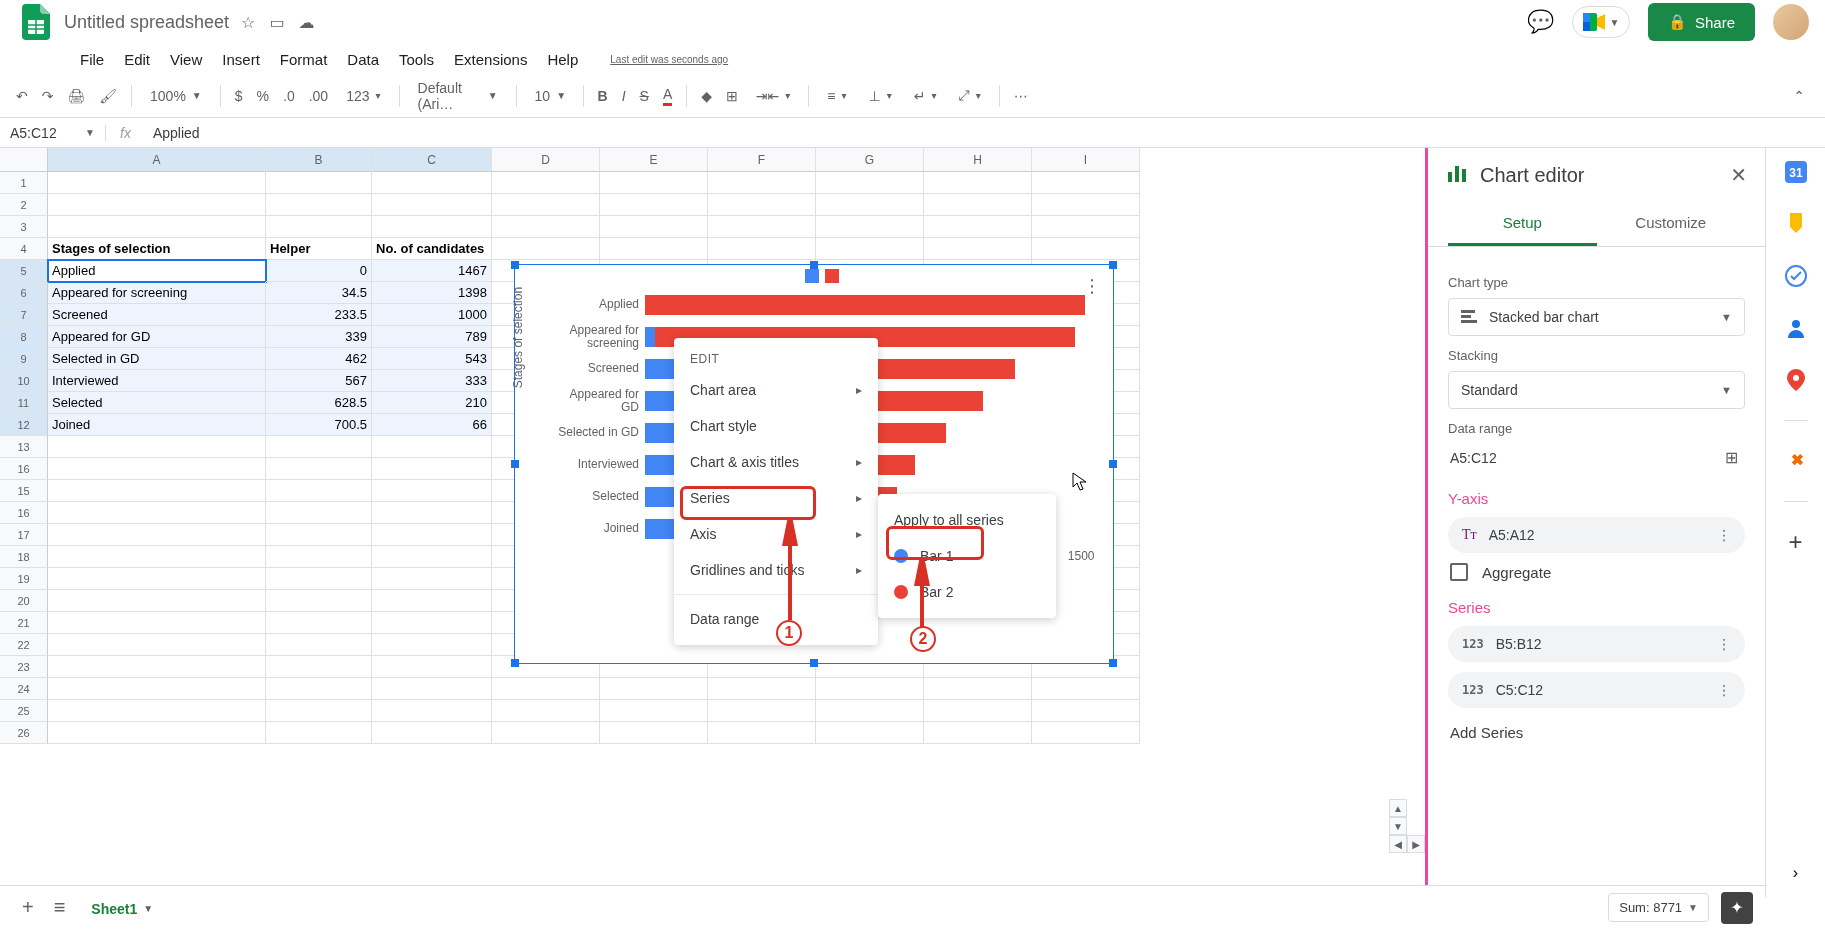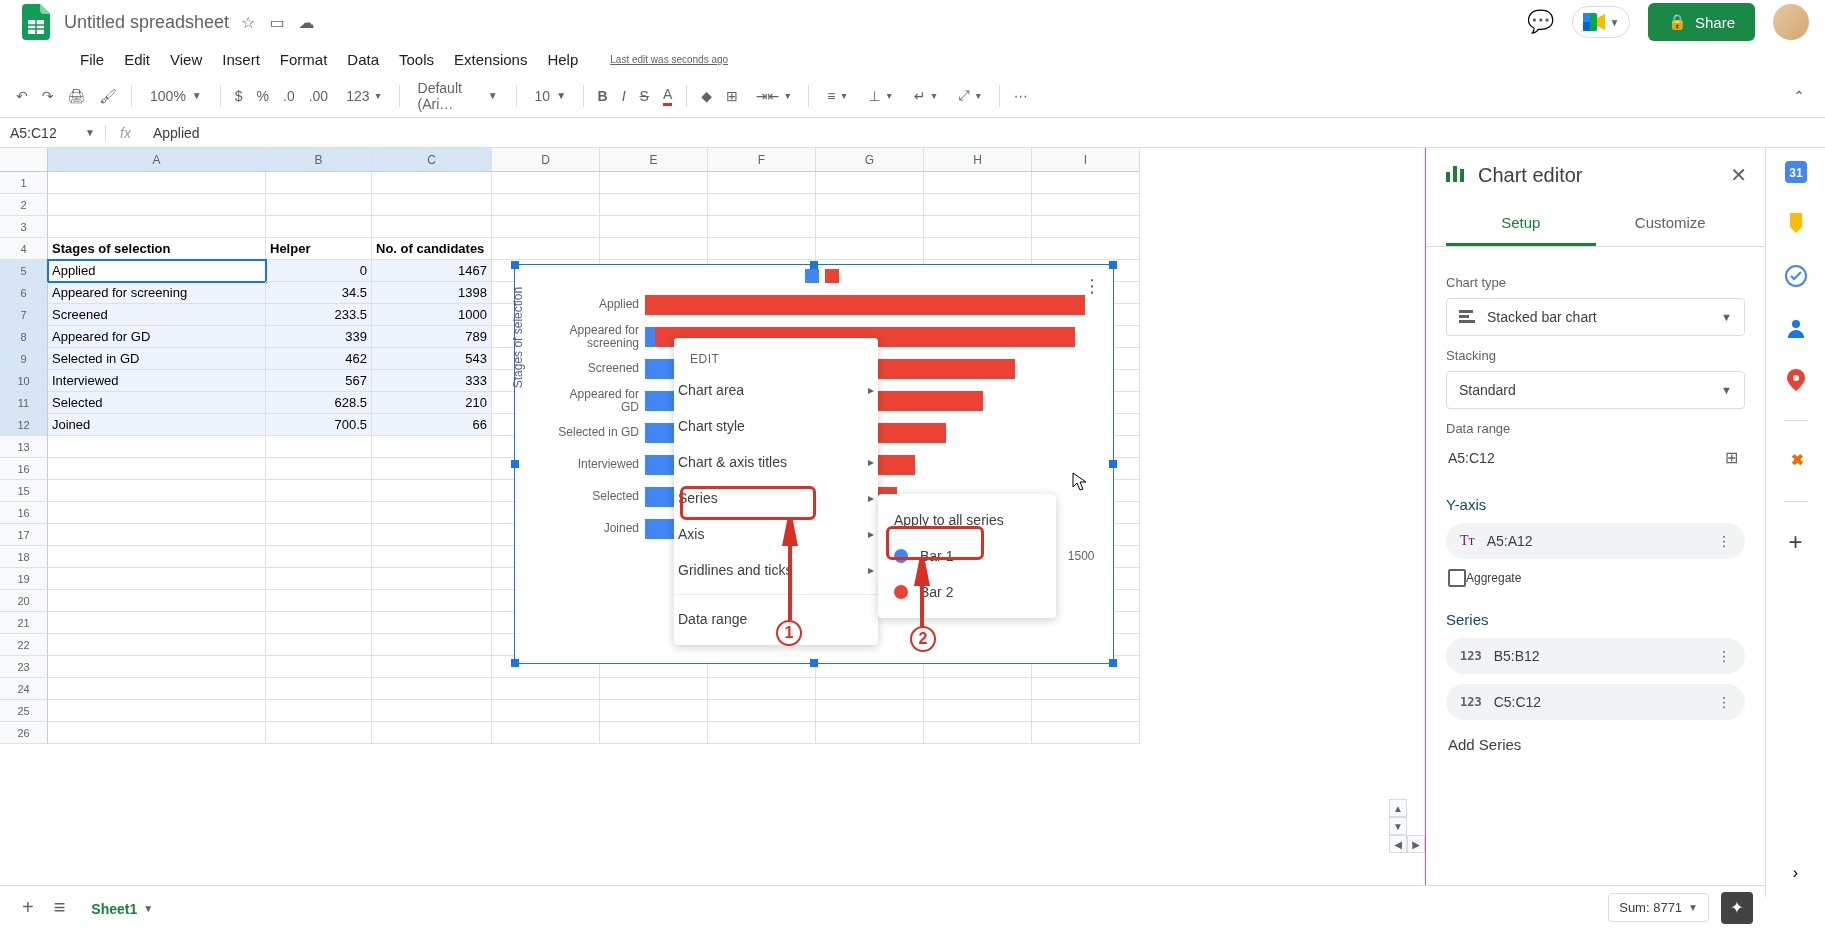--- a/index.html
+++ b/index.html
@@ -79,54 +79,54 @@
 .bar-track { position: relative; flex: 1; height: 20px; }
 .bar-seg { position:absolute; top:0; height:20px; }
 .bar-blue { background:#4285f4; left:0; }
 .bar-red { background:#ea4335; }
 .x-ticks { display:flex; margin-left:96px; font-size:12px; color:#5f6368; }
 .x-tick { width: 33.3%; }
 
 
 .ctx-menu { position: absolute; left: 674px; top: 190px; width: 204px; background: #fff; box-shadow: 0 2px 10px rgba(0,0,0,.2); border-radius: 4px; padding: 8px 0; font-size: 14px; z-index: 20; }
 .ctx-title { padding: 6px 16px; font-size: 12px; color: #5f6368; letter-spacing: .5px; }
-.ctx-item { padding: 10px 4px; display: flex; justify-content: space-between; align-items: center; cursor: pointer; color: #3c4043; }
+.ctx-item { padding: 10px 16px; display: flex; justify-content: space-between; align-items: center; cursor: pointer; color: #3c4043; }
 .ctx-arrow { color: #5f6368; font-size: 12px; }
 .ctx-sep { height: 1px; background: #e8eaed; margin: 6px 0; }
 
 .sub-menu { position: absolute; left: 878px; top: 346px; width: 178px; background: #fff; box-shadow: 0 2px 10px rgba(0,0,0,.2); border-radius: 4px; padding: 8px 0; font-size: 14px; z-index: 21; }
 .sub-item { padding: 10px 16px; display: flex; align-items: center; gap: 12px; cursor: pointer; color: #3c4043; }
 .series-dot { width: 14px; height: 14px; border-radius: 50%; }
 
 
 .annot-box { position: absolute; border: 3px solid #d93025; border-radius: 6px; z-index: 25; pointer-events:none; }
 .annot-arrow { position: absolute; z-index: 24; pointer-events:none; }
 .annot-num { position: absolute; width: 26px; height: 26px; border: 2px solid #d93025; border-radius: 50%; background: #fff; color: #d93025; font-weight: bold; display:flex; align-items:center; justify-content:center; z-index:26; pointer-events:none; }
 
 
-.chart-editor { width: 340px; border-left: 1px solid #ec4899; background: #fff; overflow-y: auto; position:relative; }
+.chart-editor { width: 340px; border-left: 3px solid #ec4899; background: #fff; overflow-y: auto; position:relative; }
 .ce-header { display:flex; align-items:center; padding: 14px 18px; gap: 12px; }
 .ce-title { font-size: 20px; color: #3c4043; }
 .ce-close { margin-left:auto; font-size: 20px; color:#5f6368; cursor:pointer; }
 .ce-tabs { display:flex; border-bottom:1px solid #dadce0; padding: 0 20px; }
 .ce-tab { flex:1; text-align:center; padding: 12px 0; font-size:15px; color:#5f6368; cursor:pointer; }
 .ce-tab.active { color:#188038; border-bottom: 3px solid #188038; font-weight:500; }
 .ce-body { padding: 16px 20px; }
 .ce-label { font-size: 13px; color:#5f6368; margin: 12px 0 8px; }
 .ce-select { border:1px solid #dadce0; border-radius:4px; padding: 10px 12px; font-size:14px; color:#3c4043; display:flex; align-items:center; justify-content:space-between; cursor:pointer; }
 .ce-select .dd { font-size:11px; color:#5f6368; }
 .ce-input-row { display:flex; align-items:center; gap:10px; }
 .ce-input { flex:1; font-size:14px; color:#3c4043; padding: 6px 2px; }
 .ce-grid-icon { width:20px; height:20px; color:#5f6368; cursor:pointer; }
-.ce-section { font-size:15px; font-weight:500; color:#0c4a6e; margin: 24px 0 10px; }
+.ce-section { font-size:15px; font-weight:500; color:#ec4899; margin: 18px 0 10px; }
 .ce-pill { background:#f1f3f4; border-radius: 20px; padding: 10px 14px; display:flex; align-items:center; gap:12px; font-size:14px; color:#3c4043; margin-bottom:10px; }
 .ce-pill .tt { font-family: Liberation Serif, serif; font-size:14px; color:#701a75; }
 .ce-pill .n123 { font-family: monospace; font-size:12px; color:#5f6368; font-weight:bold; }
 .ce-pill .more { margin-left:auto; color:#5f6368; cursor:pointer; }
-.ce-check { display:flex; align-items:center; font-size:12px; color:#3c4043; margin: 4px 2px; }
+.ce-check { display:flex; align-items:center; gap:14px; font-size:15px; color:#3c4043; margin: 4px 2px; }
 .ce-checkbox { width:18px; height:18px; border:2px solid #5f6368; border-radius:2px; }
 .ce-link { font-size:15px; color:#3c4043; padding: 6px 2px; cursor:pointer; }
 
 
 .bottom-bar { position:absolute; bottom:0; left:0; right:60px; height:44px; border-top:1px solid #dadce0; display:flex; align-items:center; padding: 0 12px; background:#fff; }
 .bb-btn { padding: 6px 10px; cursor:pointer; color:#5f6368; font-size:20px; }
 .sheet-tab { padding: 8px 16px; font-size:14px; color:#188038; display:flex; align-items:center; gap:6px; border-top: 2px solid transparent; }
 .sheet-tab.active { font-weight:700; }
 .sum-box { margin-left:auto; border:1px solid #dadce0; border-radius:4px; padding:6px 10px; font-size:13px; color:#3c4043; display:flex; align-items:center; gap:6px; }
 .explore-btn { width:32px; height:32px; background:#424242; border-radius:4px; margin-left:12px; display:flex; align-items:center; justify-content:center; color:#fff; cursor:pointer; }

